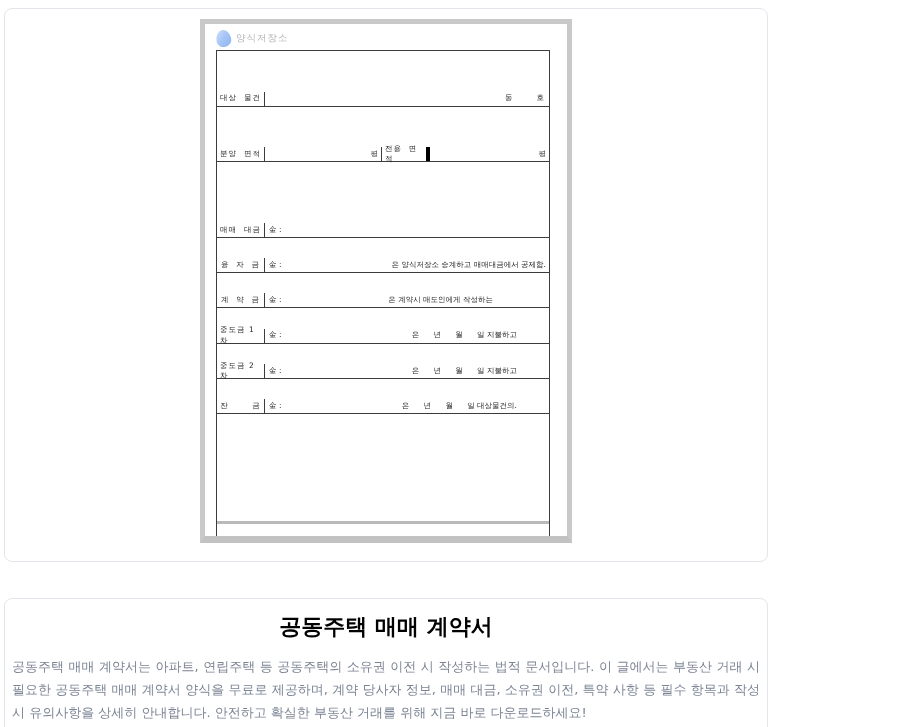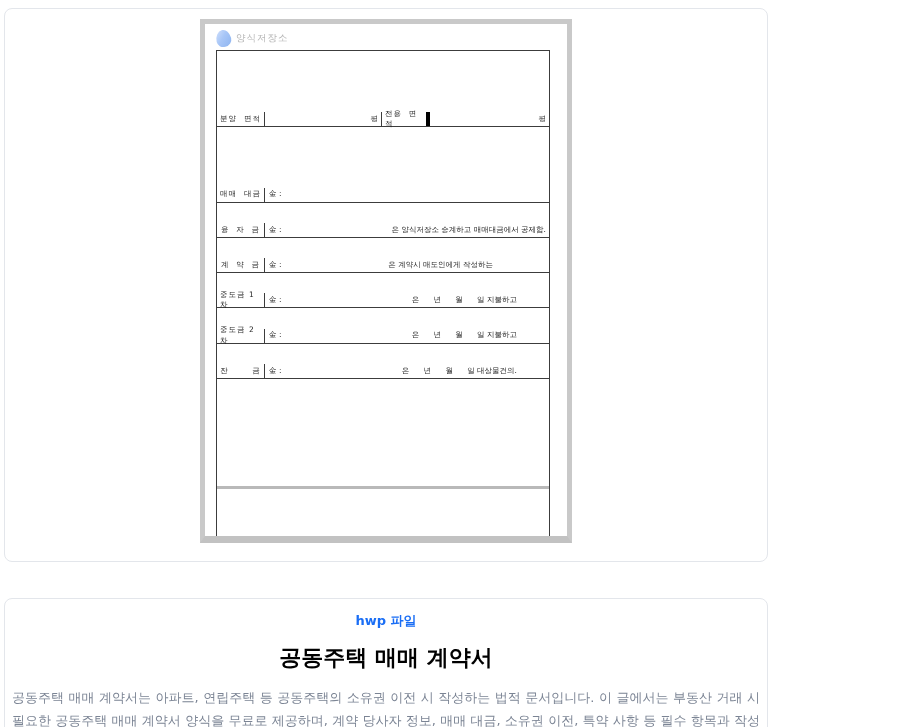--- a/index.html
+++ b/index.html
@@ -55,20 +55,27 @@
     <div class="doc">
 
       <div class="wm-row">
         <span class="blob"></span>
         <span class="wm-text">양식저장소</span>
       </div>
 
       <div class="doc-table">
 
         
+        <div class="r h15">
+          <div class="c c-lab">대상  물건</div>
+          <div class="c c-rest subject-rest">
+            <span>동</span>
+            <span>호</span>
+          </div>
+        </div>
 
         
         <div class="r h15">
           <div class="c c-lab">분양  면적</div>
           <div class="c area-val">평</div>
           <div class="c area-lab2">전용  면적</div>
           <div class="c area-val2">평</div>
         </div>
 
         
@@ -130,17 +137,16 @@
 
         
         
       </div>
 
     </div>
   </div>
 </div>
 
 <div class="card" id="post-card">
-  <a class="file-link">hwp 파일</a>
   <h1 class="post-title">공동주택 매매 계약서</h1>
   <p class="desc">공동주택 매매 계약서는 아파트, 연립주택 등 공동주택의 소유권 이전 시 작성하는 법적 문서입니다. 이 글에서는 부동산 거래 시 필요한 공동주택 매매 계약서 양식을 무료로 제공하며, 계약 당사자 정보, 매매 대금, 소유권 이전, 특약 사항 등 필수 항목과 작성 시 유의사항을 상세히 안내합니다. 안전하고 확실한 부동산 거래를 위해 지금 바로 다운로드하세요!</p>
 
 </div>
 
 </body></html>

